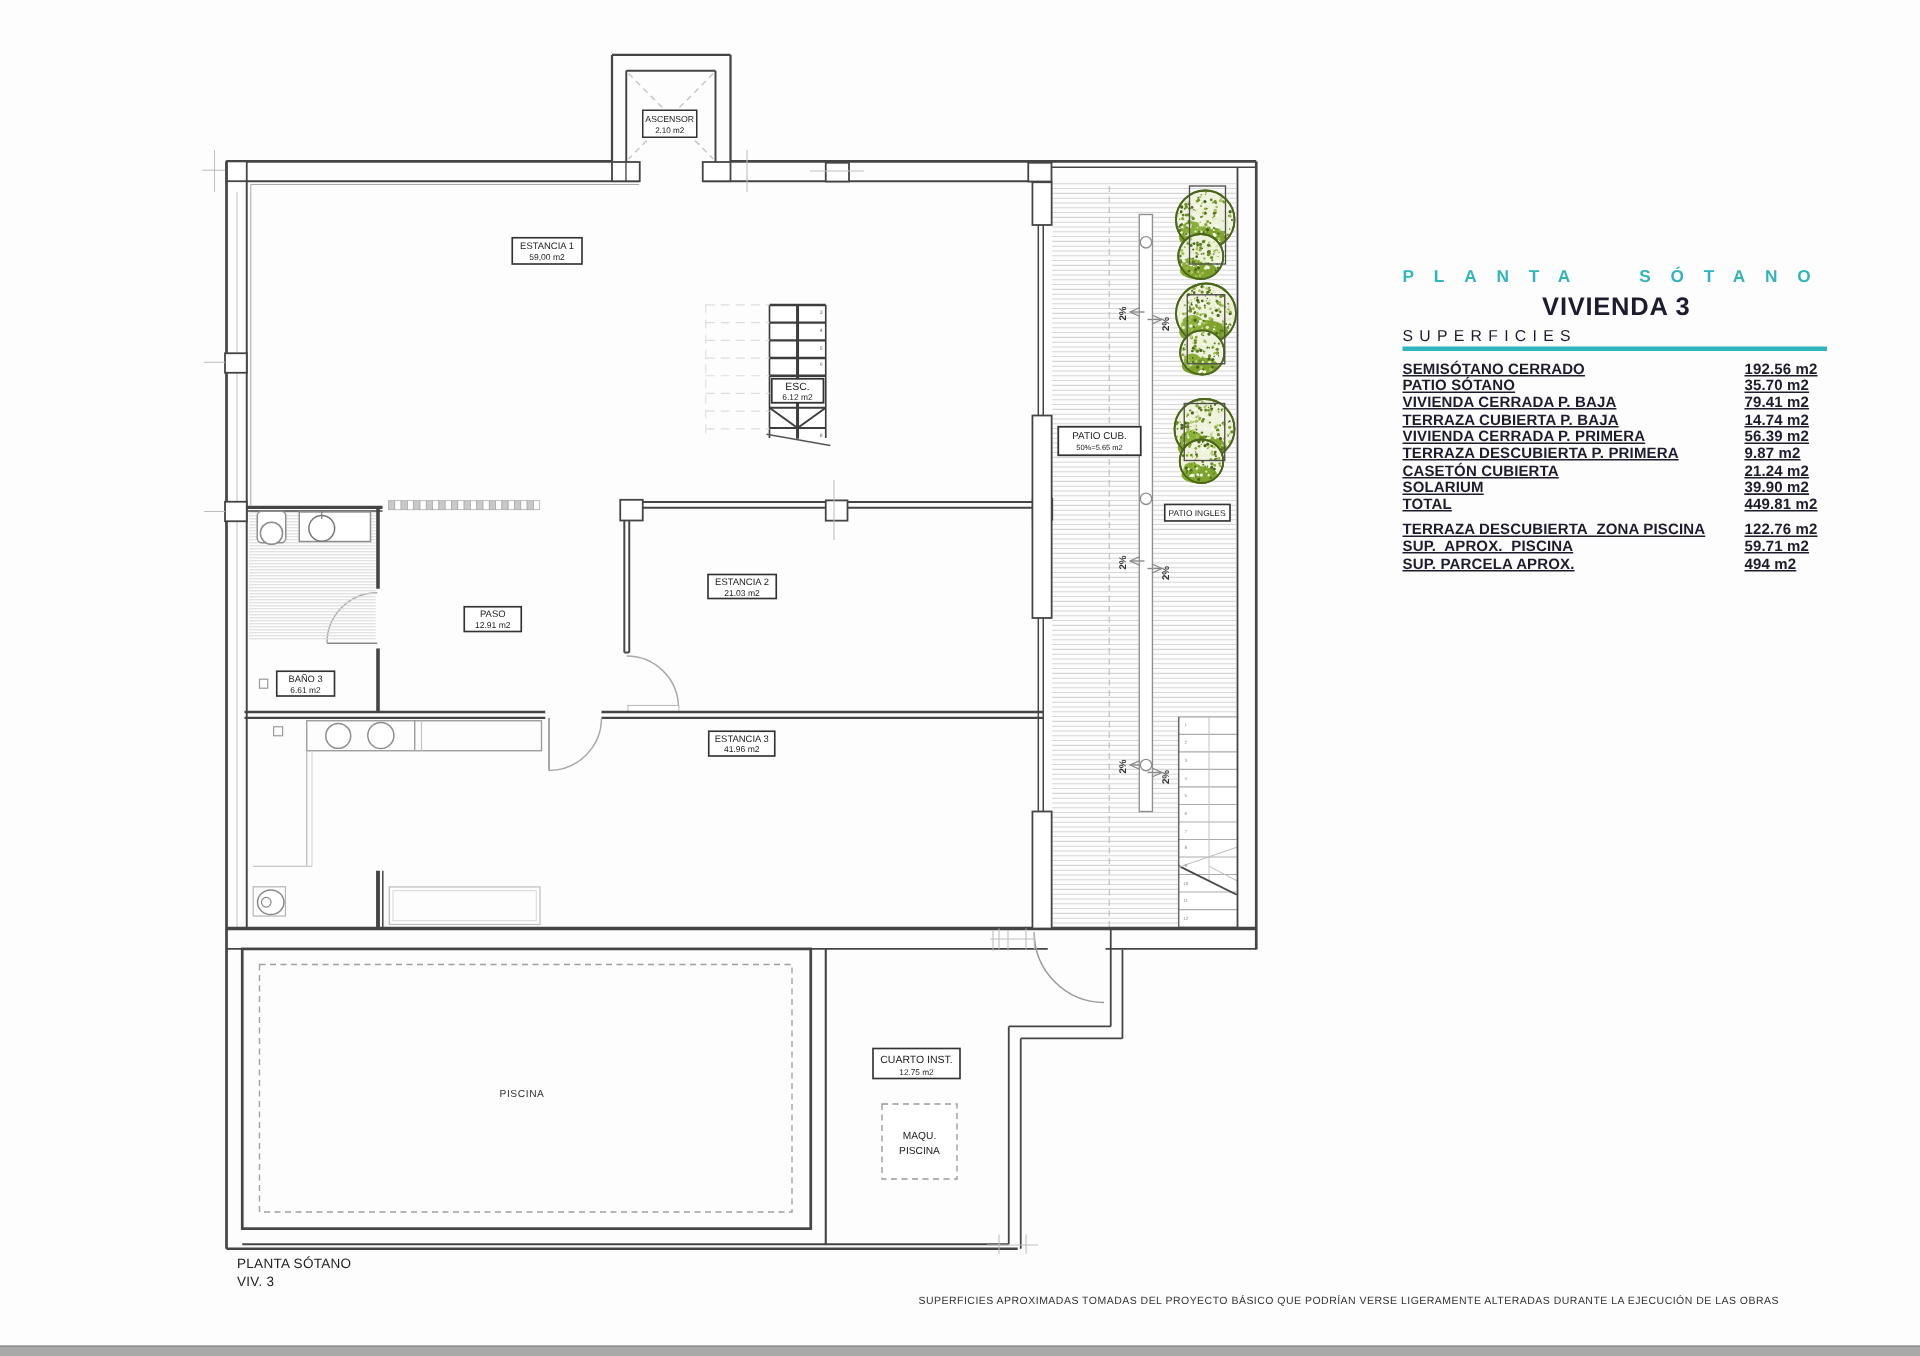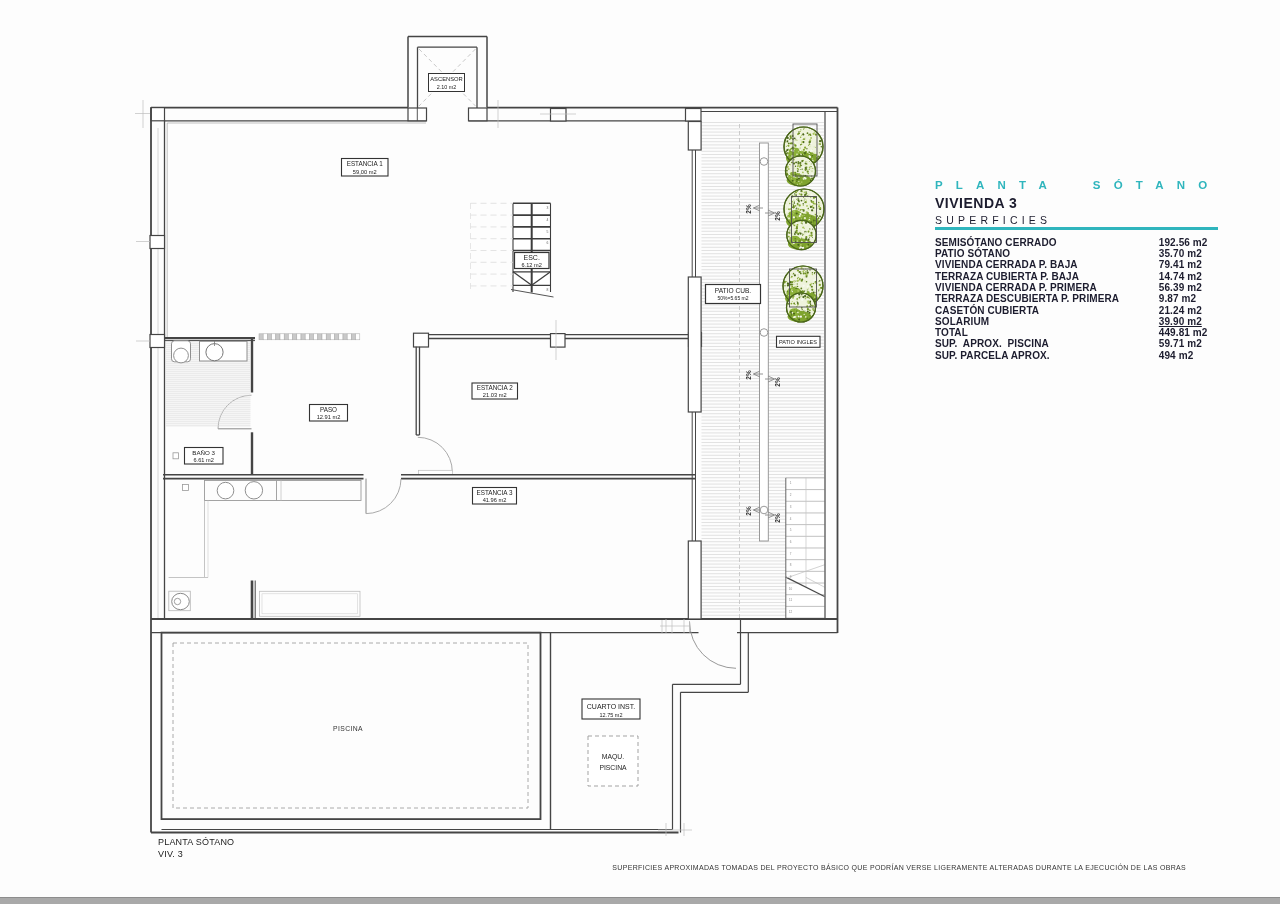--- a/index.html
+++ b/index.html
@@ -1,22 +1,22 @@
 <!DOCTYPE html>
 <html><head>
 <meta charset="utf-8">
 <style>
 * { margin:0; padding:0; box-sizing:border-box; }
 html,body { width:1280px; height:904px; background:#fdfdfd; font-family:"Liberation Sans", sans-serif; overflow:hidden; }
 .panel { position:absolute; left:935px; top:179px; width:285px; color:#1c1c2e; }
 .t1 { color:#2fb5bd; font-size:11.5px; letter-spacing:13.2px; font-weight:700; white-space:nowrap; }
-.t2 { font-size:14px; font-weight:700; margin-top:4px; letter-spacing:0.5px; }
+.t2 { font-size:17px; font-weight:700; margin-top:4px; letter-spacing:0.5px;text-align:center; }
 .t3 { font-size:10.5px; font-weight:400; letter-spacing:4.2px; margin-top:3px; }
 .rule { width:283px; height:2.6px; background:#2fb5bd; margin-top:1px; }
-table.sup { border-collapse:collapse; margin-top:7px; width:283px; font-size:10px; font-weight:700; }
+table.sup { border-collapse:collapse; margin-top:7px; width:283px; font-size:10px; font-weight:700;text-decoration:underline; }
 table.sup td { padding:0; height:11.3px; white-space:nowrap; letter-spacing:0.1px; }
 td.v { text-align:left;margin-left:36px; }
 tr.g2 td { padding-top:6px; }
 .u { text-decoration:underline; }
 .bl { position:absolute; left:158px; top:837px; font-size:9px; color:#222; line-height:11.5px; letter-spacing:0.2px; }
 .disc { position:absolute; right:94px; top:864px; font-size:7px; color:#333; letter-spacing:0.32px; }
 .bar { position:absolute; left:0; top:897px; width:1280px; height:7px; background:#a9a9a9; border-top:1px solid #8d8d8d; }
 </style>
 </head>
 <body>
@@ -1447,20 +1447,24 @@
           <td class="v">21.24 m2</td>
         </tr>
     <tr>
           <td>SOLARIUM</td>
           <td class="v u">39.90 m2</td>
         </tr>
     <tr>
           <td>TOTAL</td>
           <td class="v">449.81 m2</td>
         </tr>
+    <tr class="g2">
+          <td>TERRAZA DESCUBIERTA&nbsp; ZONA PISCINA</td>
+          <td class="v">122.76 m2</td>
+        </tr>
     <tr>
           <td>SUP.&nbsp; APROX.&nbsp; PISCINA</td>
           <td class="v">59.71 m2</td>
         </tr>
     <tr>
           <td>SUP. PARCELA APROX.</td>
           <td class="v">494 m2</td>
         </tr>
   </tbody>
     </table>

